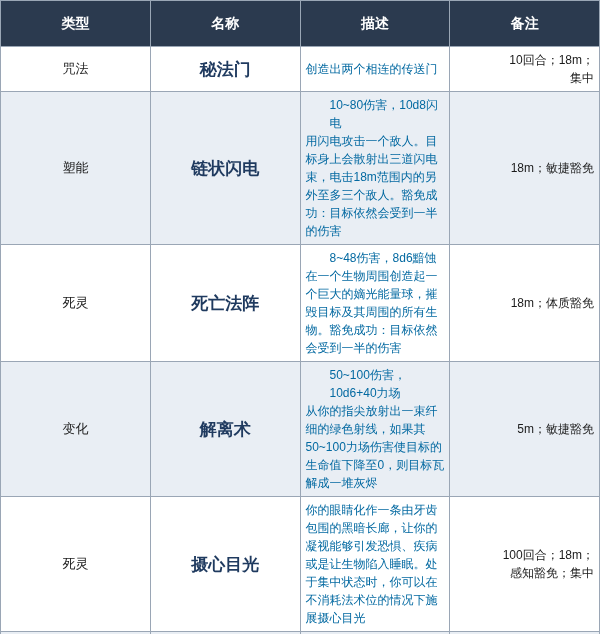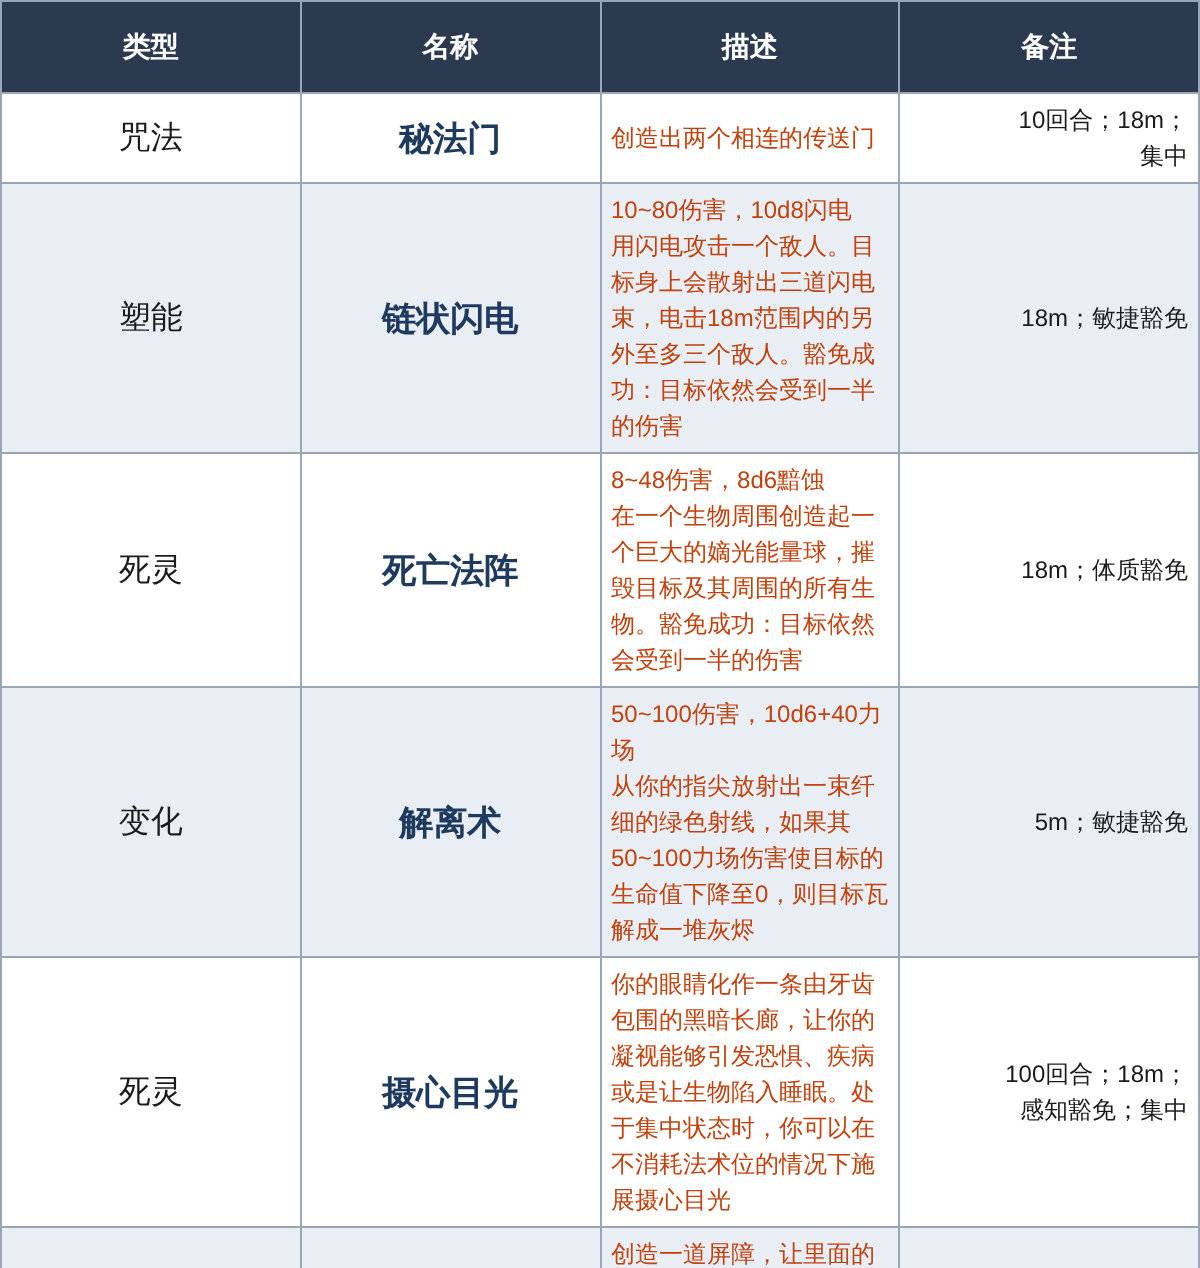--- a/index.html
+++ b/index.html
@@ -37,49 +37,50 @@
     background: #33465f;
     color: #ffffff;
     font-weight: bold;
     font-size: 13px;
     text-align: center;
     height: 26px;
     border: 1px solid #33465f;
   }
   td.c-type {
     text-align: center;
-    font-size: 16px;
+    font-size: 13px;
     color: #1b1b1b;
     width: 66px;
   }
   td.c-name {
     text-align: center;
     font-size: 17px;
     font-weight: bold;
     color: #1f3a5f;
     width: 82px;
   }
   td.c-desc {
     text-align: left;
     font-size: 12px;
-    color: #c2410c;
+    color: #0369a1;
     line-height: 1.5;
     width: 298px;
   }
   td.c-note {
     text-align: left;
     font-size: 12px;
     color: #1b1b1b;
     line-height: 1.5;
     width: 152px;
   }
   tr.band-light td { background: #ffffff; }
   tr.band-tint td { background: #e9eef4; }
   .desc-first {
     display: block;
+    margin-left: 24px;
   }
   .desc-rest {
     display: block;
   }
   .note-line { display: block; text-align: right; }
 </style>
 </head>
 <body>
 
 <table class="spell-table">

